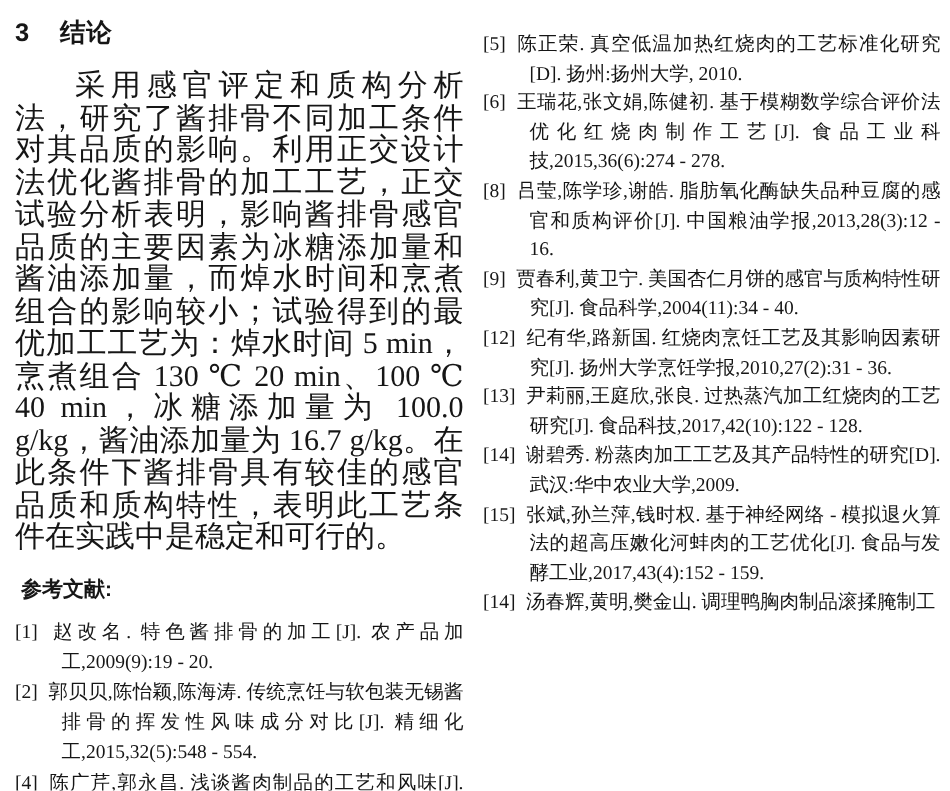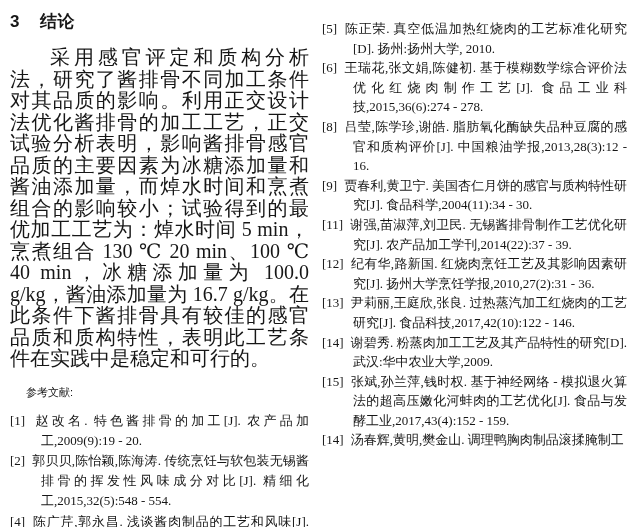--- a/index.html
+++ b/index.html
@@ -34,23 +34,23 @@
   .body-para {
     font-size: 20px;
     line-height: 21.5px;
     text-align: justify;
     text-indent: 2em;
     margin: 13px 0 0 0;
   }
 
   .refs-heading {
     font-family: "Liberation Sans", "DejaVu Sans", sans-serif;
-    font-size: 11px;
-    font-weight: normal;
-    margin: 12px 0 0 16px;
+    font-size: 14px;
+    font-weight: bold;
+    margin: 12px 0 0 4px;
     line-height: 20px;
   }
 
   .refs {
     margin-top: 9px;
     font-size: 13px;
   }
   .refs-left  .ref { line-height: 20.2px; }
   .refs-right .ref { line-height: 19.6px; }
   .ref {
@@ -89,23 +89,22 @@
       </div>
 
     <div class="page-number">— 46 —</div>
   </div>
 
   <div class="col col-right">
     <div class="refs refs-right">
         <div class="ref"><span class="ref-num">[5]</span><span class="ref-text">陈正荣. 真空低温加热红烧肉的工艺标准化研究[D]. 扬州:扬州大学, 2010.</span></div>
         <div class="ref"><span class="ref-num">[6]</span><span class="ref-text">王瑞花,张文娟,陈健初. 基于模糊数学综合评价法优化红烧肉制作工艺[J]. 食品工业科技,2015,36(6):274 - 278.</span></div>
         <div class="ref"><span class="ref-num">[8]</span><span class="ref-text">吕莹,陈学珍,谢皓. 脂肪氧化酶缺失品种豆腐的感官和质构评价[J]. 中国粮油学报,2013,28(3):12 - 16.</span></div>
-        <div class="ref"><span class="ref-num">[9]</span><span class="ref-text">贾春利,黄卫宁. 美国杏仁月饼的感官与质构特性研究[J]. 食品科学,2004(11):34 - 30.</span></div>
-        <div class="ref"><span class="ref-num">[11]</span><span class="ref-text">谢强,苗淑萍,刘卫民. 无锡酱排骨制作工艺优化研究[J]. 农产品加工学刊,2014(22):37 - 39.</span></div>
+        <div class="ref"><span class="ref-num">[9]</span><span class="ref-text">贾春利,黄卫宁. 美国杏仁月饼的感官与质构特性研究[J]. 食品科学,2004(11):34 - 40.</span></div>
         <div class="ref"><span class="ref-num">[12]</span><span class="ref-text">纪有华,路新国. 红烧肉烹饪工艺及其影响因素研究[J]. 扬州大学烹饪学报,2010,27(2):31 - 36.</span></div>
-        <div class="ref"><span class="ref-num">[13]</span><span class="ref-text">尹莉丽,王庭欣,张良. 过热蒸汽加工红烧肉的工艺研究[J]. 食品科技,2017,42(10):122 - 146.</span></div>
+        <div class="ref"><span class="ref-num">[13]</span><span class="ref-text">尹莉丽,王庭欣,张良. 过热蒸汽加工红烧肉的工艺研究[J]. 食品科技,2017,42(10):122 - 128.</span></div>
         <div class="ref"><span class="ref-num">[14]</span><span class="ref-text">谢碧秀. 粉蒸肉加工工艺及其产品特性的研究[D]. 武汉:华中农业大学,2009.</span></div>
         <div class="ref"><span class="ref-num">[15]</span><span class="ref-text">张斌,孙兰萍,钱时权. 基于神经网络 - 模拟退火算法的超高压嫩化河蚌肉的工艺优化[J]. 食品与发酵工业,2017,43(4):152 - 159.</span></div>
         <div class="ref"><span class="ref-num">[14]</span><span class="ref-text">汤春辉,黄明,樊金山. 调理鸭胸肉制品滚揉腌制工</span></div>
       </div>
   </div>
 
 </div>
 
 </body></html>

